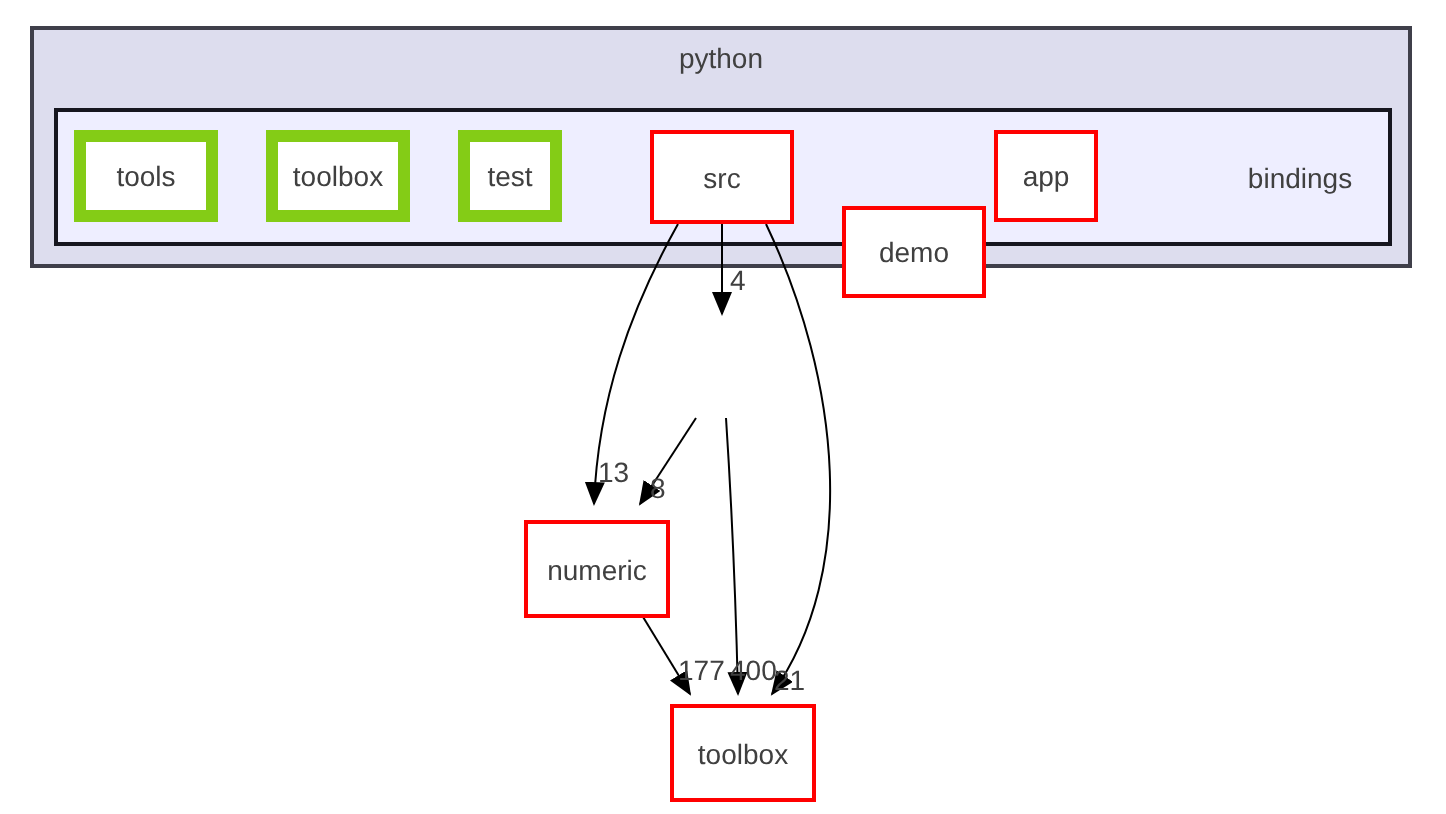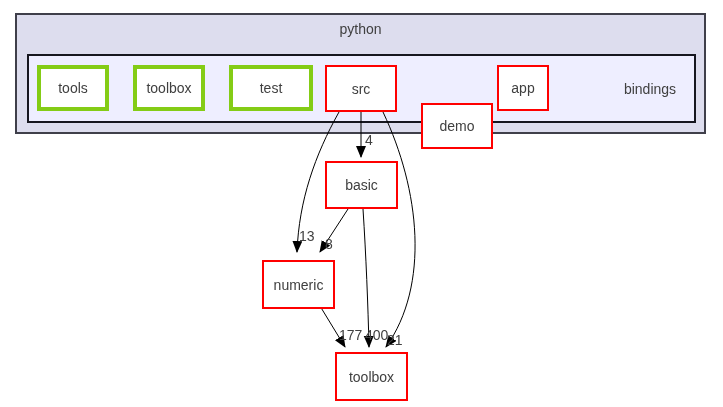--- a/index.html
+++ b/index.html
@@ -47,26 +47,26 @@
   }
   .node {
     position: absolute;
     background: #ffffff;
     box-sizing: border-box;
     display: flex;
     align-items: center;
     justify-content: center;
     cursor: pointer;
   }
-  .node.normal { border: 4px solid #84cc16; }
+  .node.normal { border: 6px solid #84cc16; }
   .node.highlighted { border: 2px solid #ff0000; }
 
   .n-tools   { left: 37px;  top: 65px;  width: 72px; height: 46px; }
   .n-toolbox { left: 133px; top: 65px;  width: 72px; height: 46px; }
-  .n-test    { left: 229px; top: 65px;  width: 84px; height: 46px; }
+  .n-test    { left: 229px; top: 65px;  width: 52px; height: 46px; }
   .n-src     { left: 325px; top: 65px;  width: 72px; height: 47px; }
   .n-demo    { left: 421px; top: 65px;  width: 72px; height: 46px; margin-top: 38px; }
   .n-app     { left: 497px; top: 65px;  width: 52px; height: 46px; }
   .n-basic   { left: 325px; top: 161px; width: 73px; height: 48px; }
   .n-numeric { left: 262px; top: 260px; width: 73px; height: 49px; }
   .n-utility { left: 335px; top: 352px; width: 73px; height: 49px; }
 
   .edges-layer {
     position: absolute;
     left: 0; top: 0;
@@ -112,21 +112,20 @@
     <path class="edge" d="M363,209 C366,255 368,305 369,347" marker-end="url(#arrow)"></path>
     <path class="edge" d="M383,112 C420,190 430,285 386,347" marker-end="url(#arrow)"></path>
   </svg>
 
   <div class="node normal n-tools">tools</div>
   <div class="node normal n-toolbox">toolbox</div>
   <div class="node normal n-test">test</div>
   <div class="node highlighted n-src">src</div>
   <div class="node highlighted n-demo">demo</div>
   <div class="node highlighted n-app">app</div>
-  <div class="node highlighted n-basic">basic</div>
   <div class="node highlighted n-numeric">numeric</div>
   <div class="node highlighted n-utility">toolbox</div>
 
   <div class="edge-label el-4">4</div>
   <div class="edge-label el-13">13</div>
   <div class="edge-label el-8">8</div>
   <div class="edge-label el-177">177</div>
   <div class="edge-label el-615">400</div>
   <div class="edge-label el-21">21</div>
 

